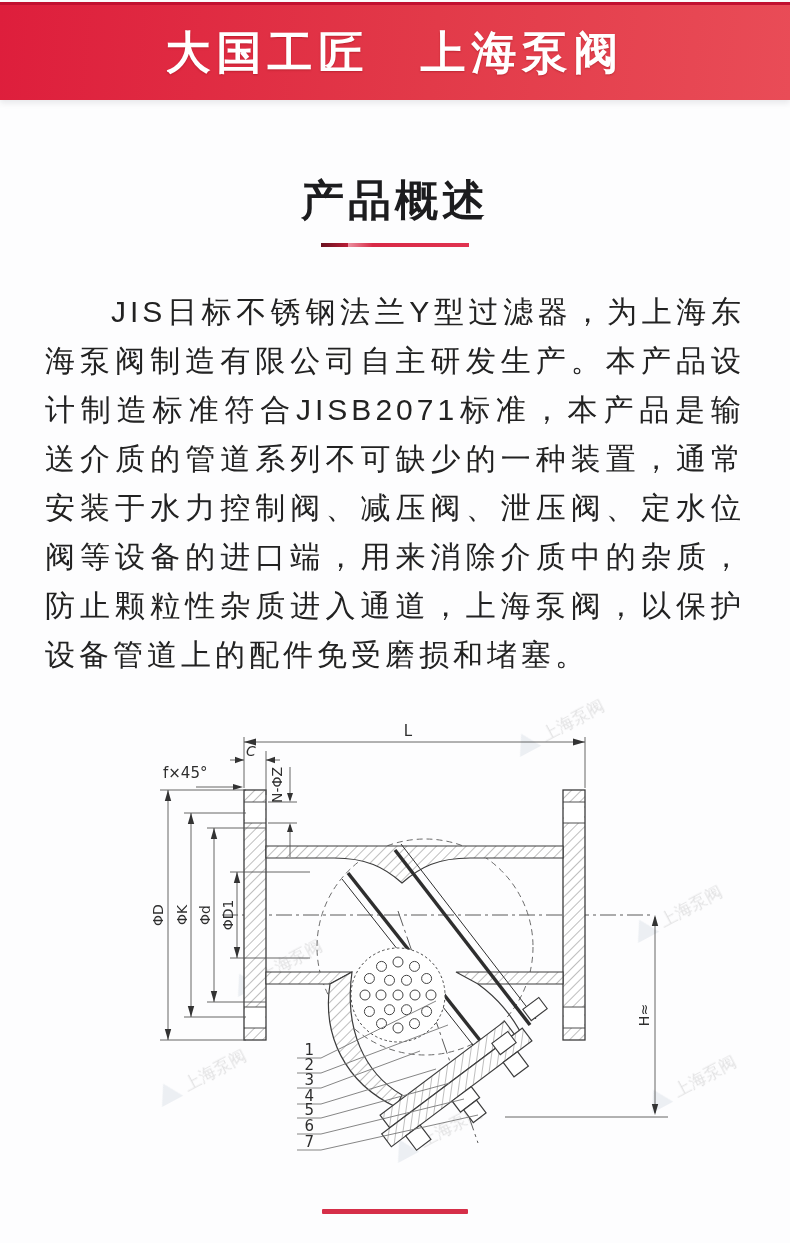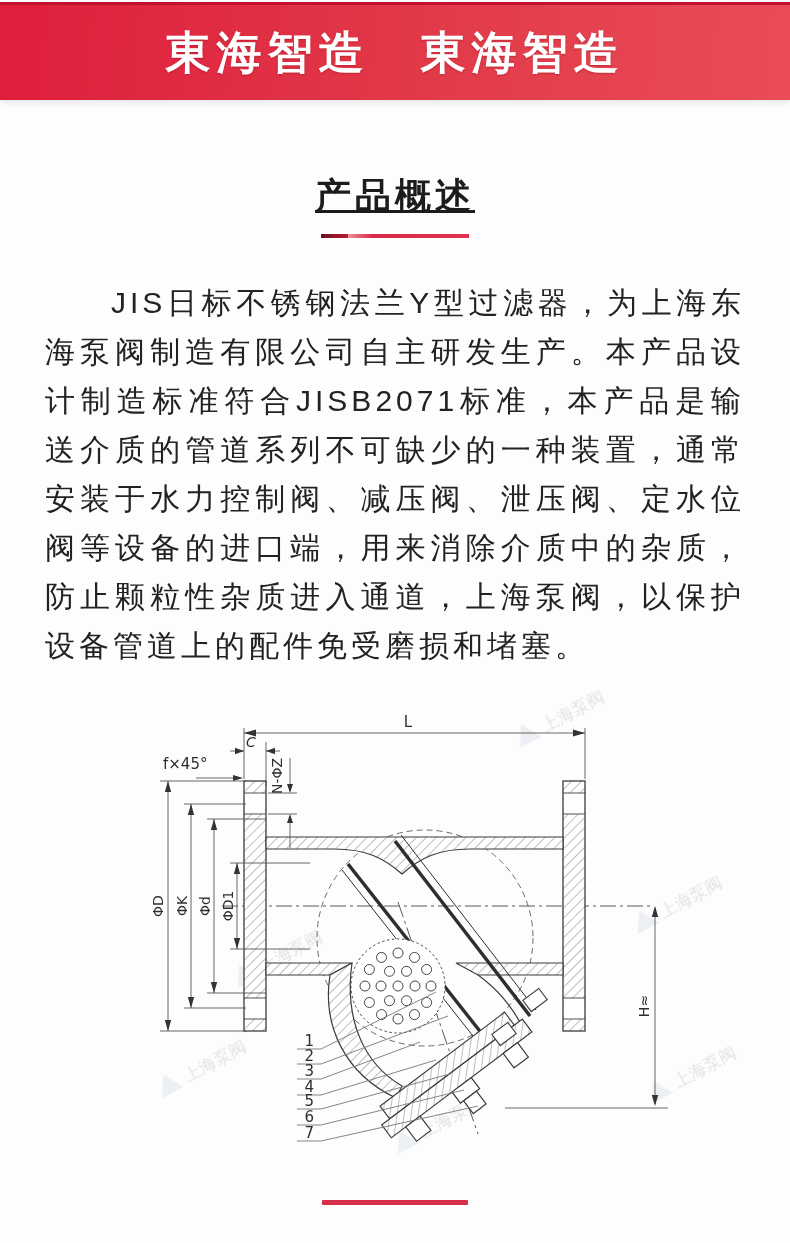--- a/index.html
+++ b/index.html
@@ -13,40 +13,40 @@
     border-top:3px solid #c11030;
     display:flex;align-items:center;justify-content:center;
     box-shadow:0 3px 6px rgba(40,40,60,.10);
   }
   .banner-title{
     color:#ffffff;font-size:45px;font-weight:bold;letter-spacing:6px;
     text-shadow:0 1px 2px rgba(120,0,10,.35);
   }
   .page-title{
     margin:72px 0 8px;text-align:center;
-    font-size:36px;font-weight:700;color:#1c1c1e;letter-spacing:4px;text-decoration:underline;
+    font-size:43px;font-weight:700;color:#1c1c1e;letter-spacing:4px;
   }
   .title-underline{
     width:148px;height:4px;margin:13px auto 0;
     background:linear-gradient(90deg,#69121f 0%,#b81c36 18%,#d9294682 0,#d82946 35%,#e13350 100%);
   }
   .desc{
     margin:40px 45px 0;
     font-size:30px;line-height:49px;letter-spacing:4px;color:#222;
     text-align:justify;text-indent:2.2em;
   }
   .diagram{display:block;margin:16px auto 0;}
   .footer-bar{width:146px;height:5px;margin:14px auto 0;background:#d62f49;border-radius:1px;}
   svg text{font-family:"DejaVu Sans","Liberation Sans",sans-serif;fill:#2e2e2e;}
 </style>
 </head>
 <body>
 
 <div class="banner">
-  <span class="banner-title">東海智造　東海智造</span>
+  <span class="banner-title">大国工匠　上海泵阀</span>
 </div>
 
 <h2 class="page-title">产品概述</h2>
 <div class="title-underline"></div>
 
 <p class="desc">JIS日标不锈钢法兰Y型过滤器，为上海东海泵阀制造有限公司自主研发生产。本产品设计制造标准符合JISB2071标准，本产品是输送介质的管道系列不可缺少的一种装置，通常安装于水力控制阀、减压阀、泄压阀、定水位阀等设备的进口端，用来消除介质中的杂质，防止颗粒性杂质进入通道，上海泵阀，以保护设备管道上的配件免受磨损和堵塞。</p>
 
 <svg class="diagram" width="790" height="500" viewBox="0 700 790 500">
   <defs>
     <pattern id="h45" patternUnits="userSpaceOnUse" width="7" height="7" patternTransform="rotate(45)">

